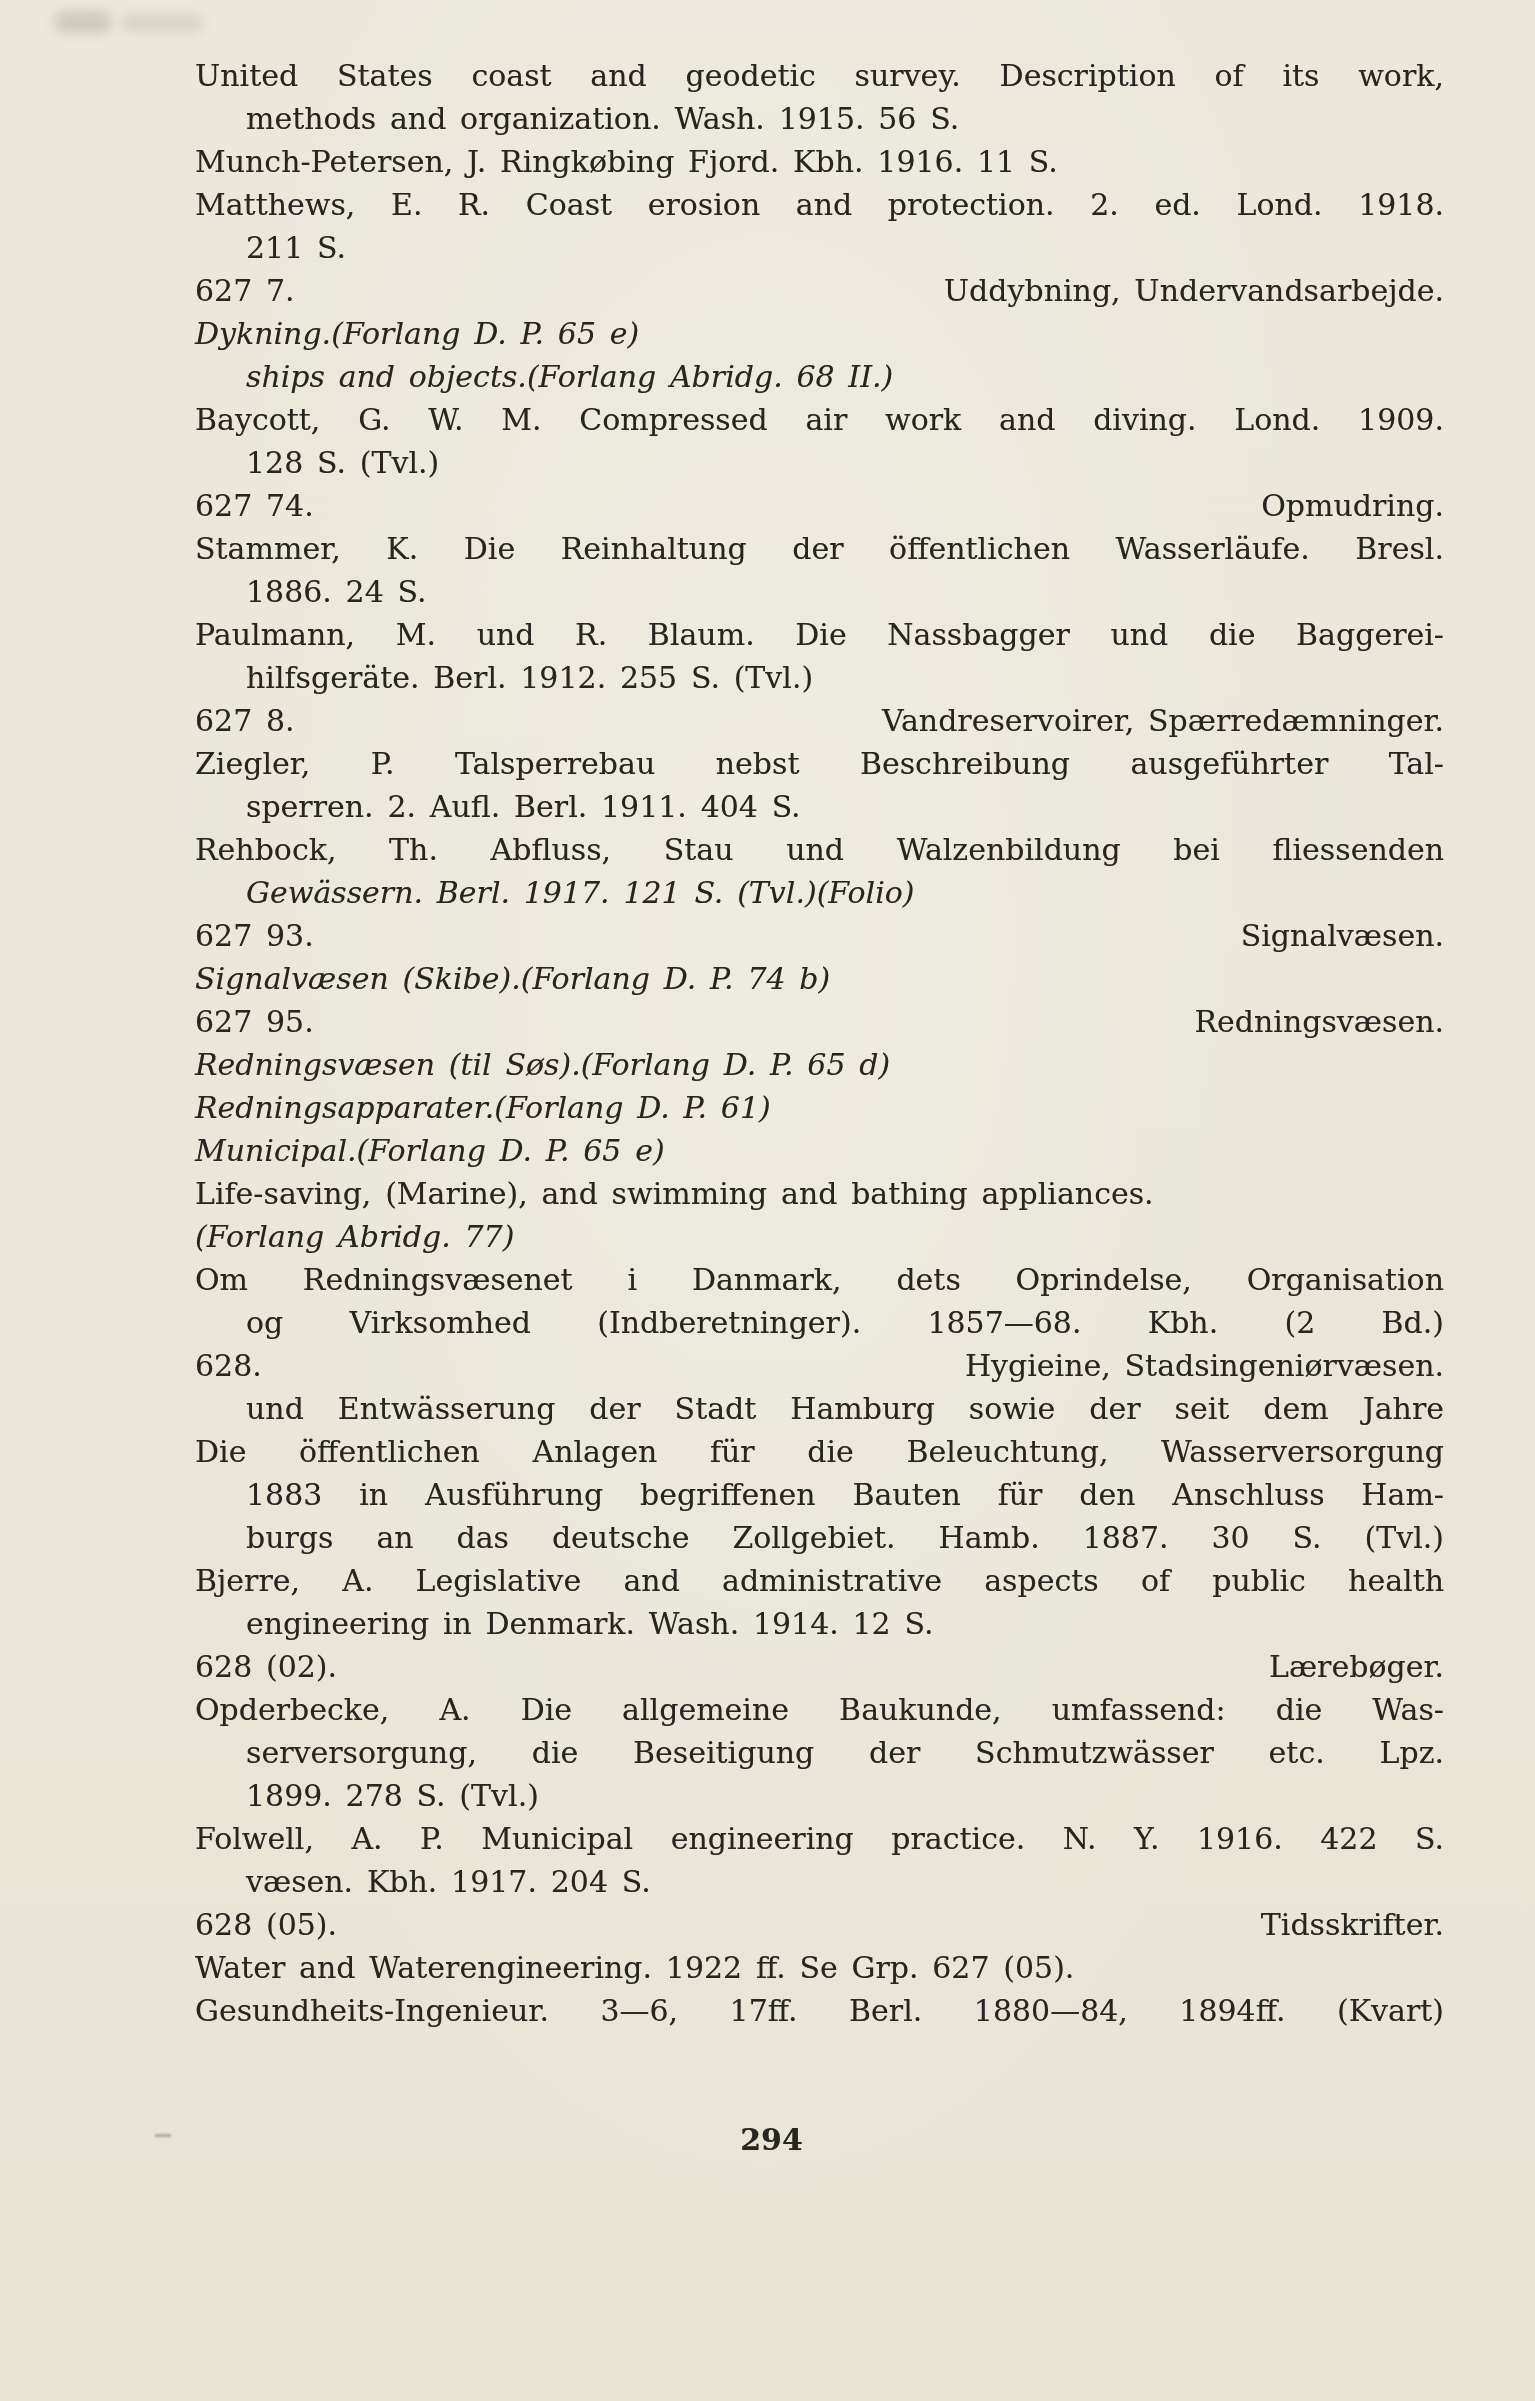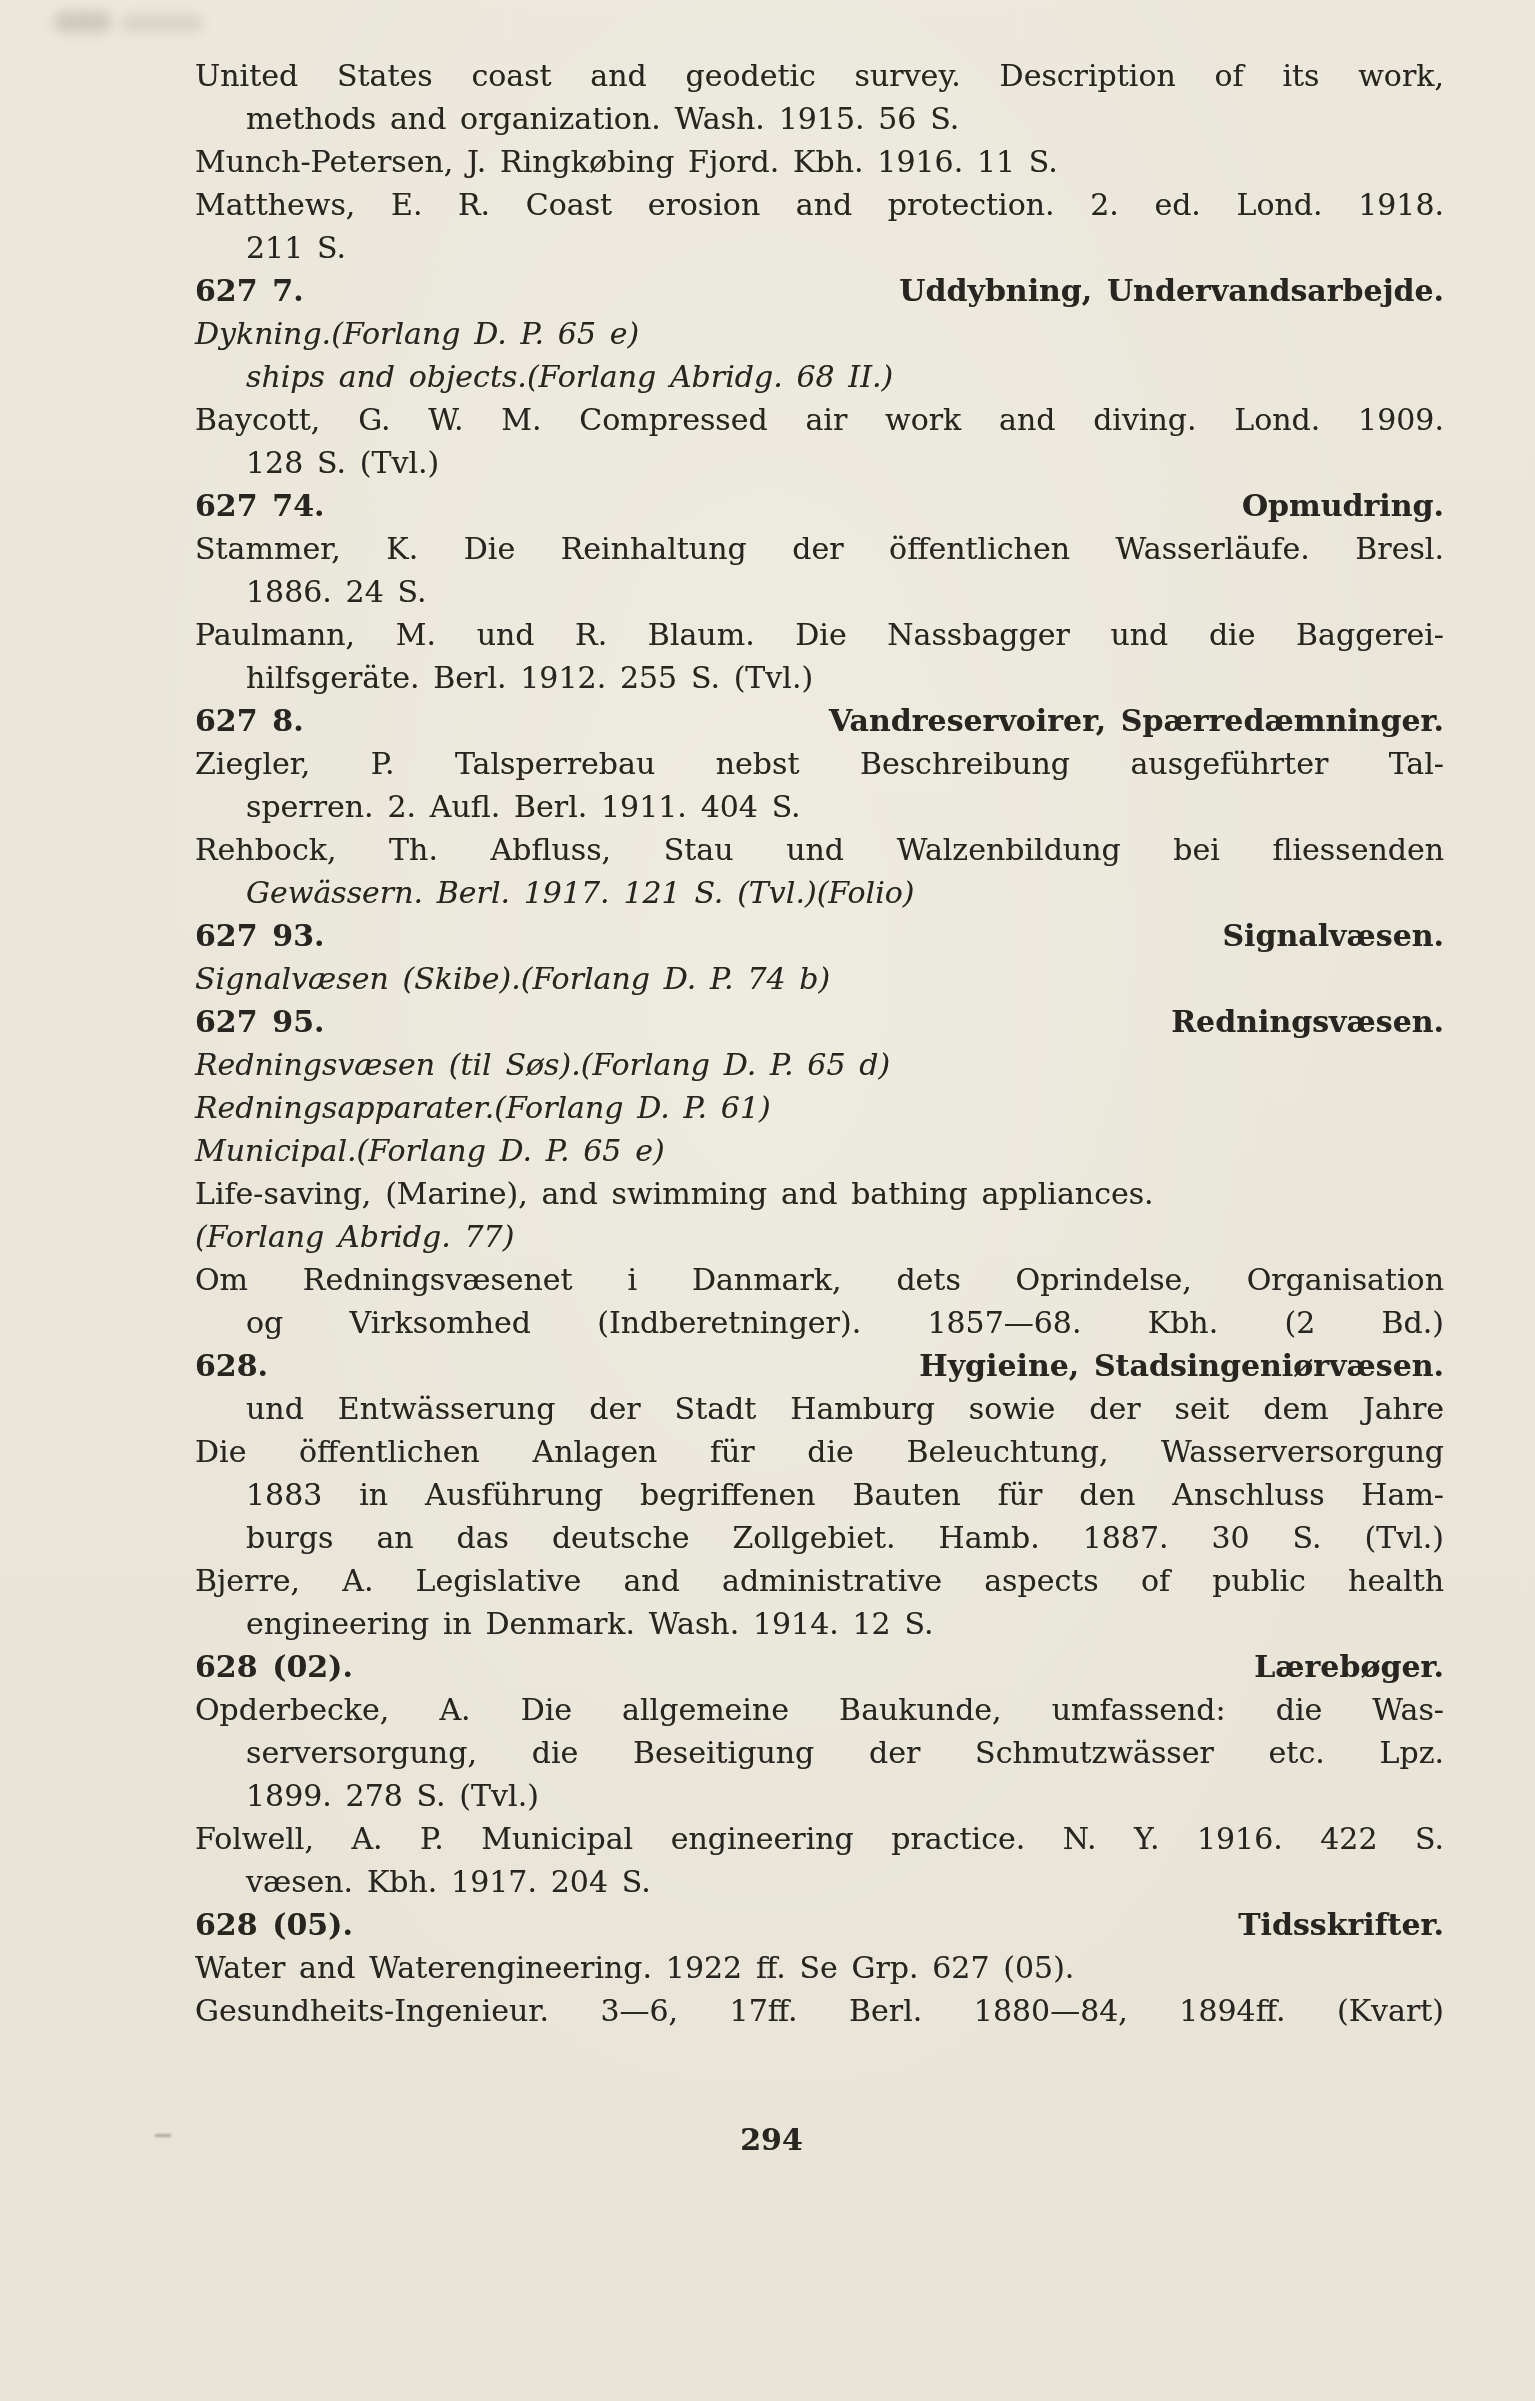--- a/index.html
+++ b/index.html
@@ -60,21 +60,21 @@
   .line.ind { padding-left: 51px; }
   .line.split {
     display: flex;
     justify-content: flex-start;
     white-space: nowrap;
     font-style: italic;
   }
   .line.header {
     display: flex;
     justify-content: space-between;
-    font-weight: 700;
+    font-weight: 400;
     white-space: nowrap;
     gap: 48px;
   }
   .b { font-weight: 400; }
   .page-number {
     position: absolute;
     left: 147px;
     top: 2119px;
     width: 1249px;
     text-align: center;

